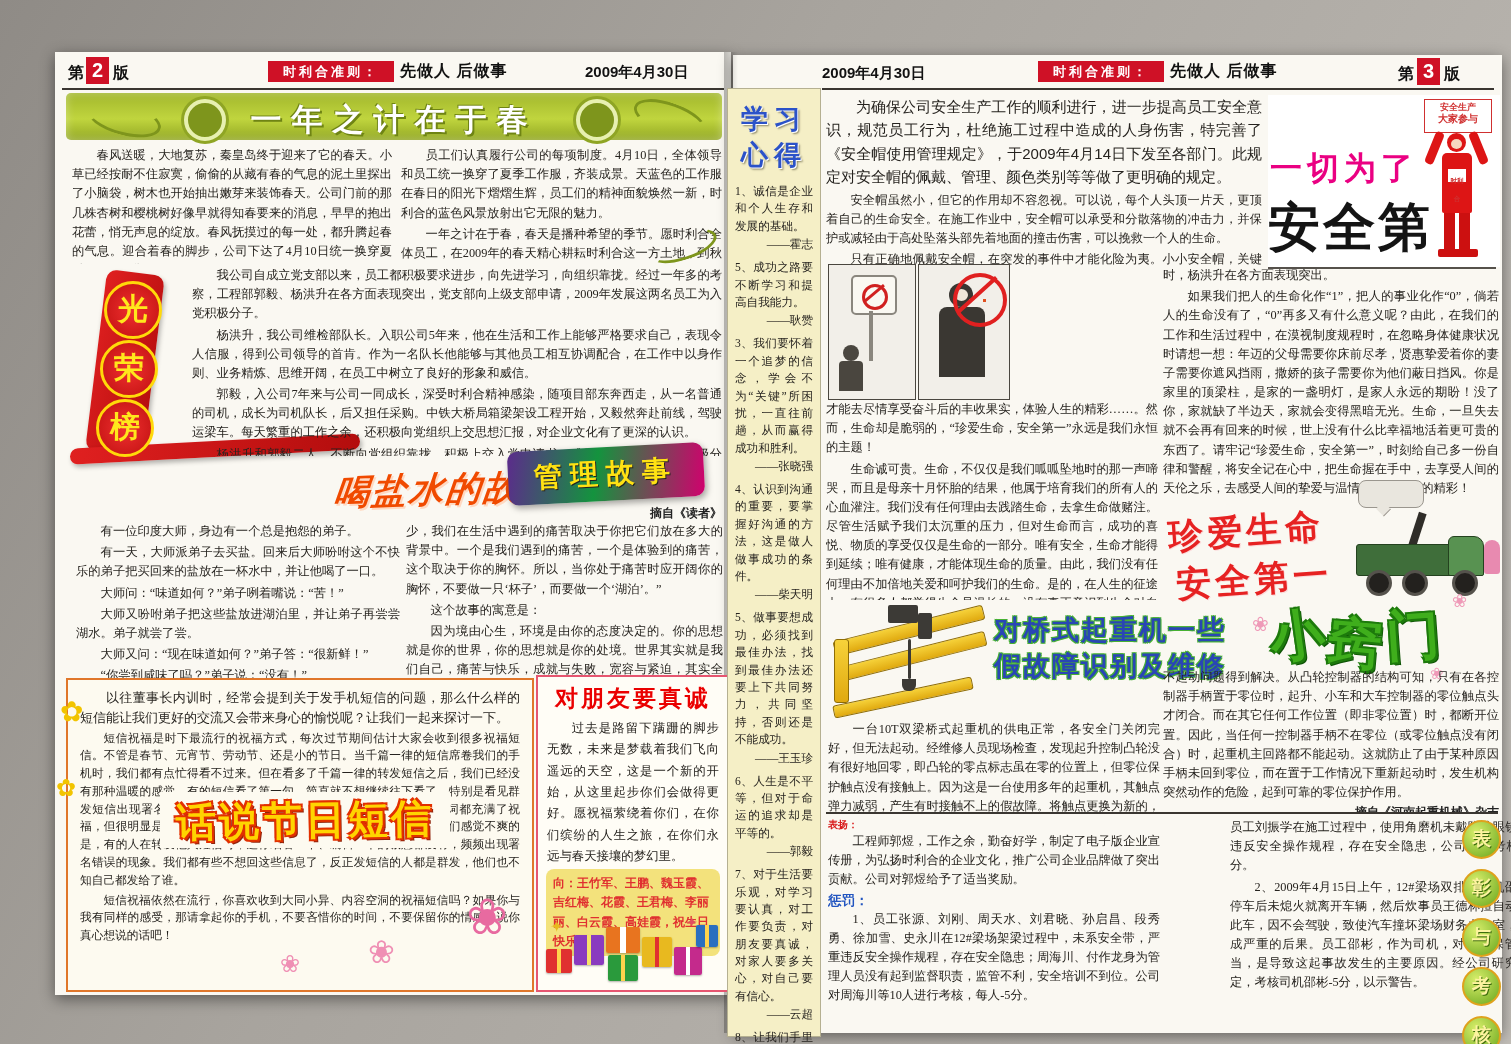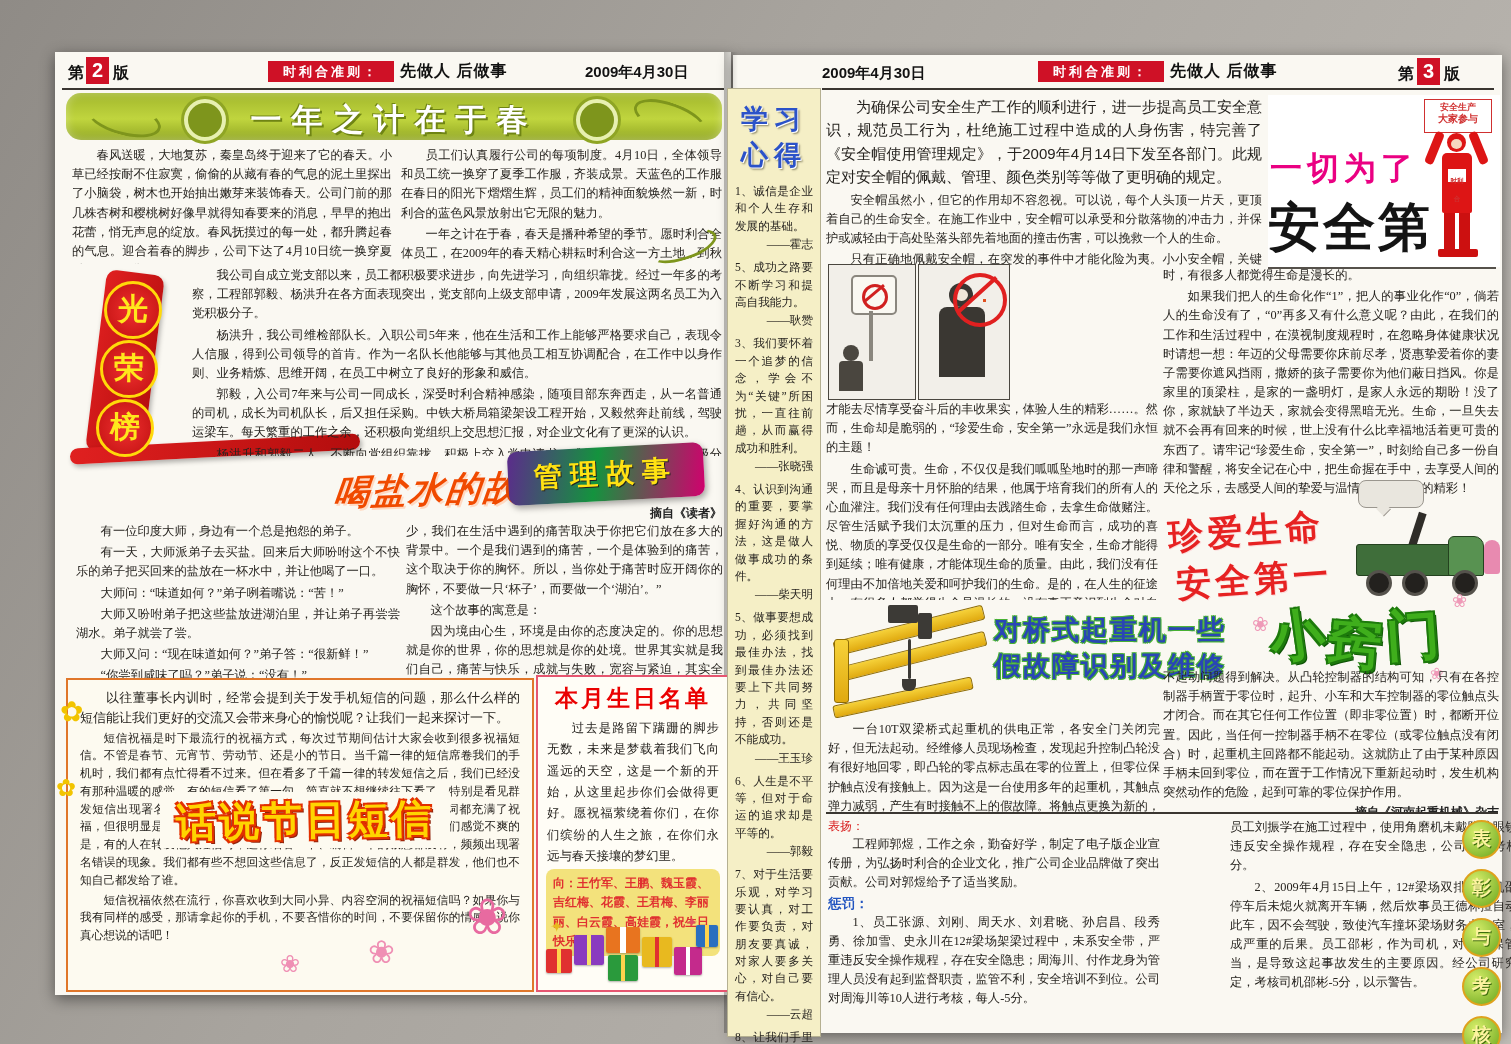--- a/index.html
+++ b/index.html
@@ -8,21 +8,21 @@
           background:linear-gradient(120deg,#8f8b86,#a8a49e 40%,#b6b2ac 75%,#c2beb8);}
   .abs{position:absolute;}
   .sheet{position:absolute;background:#faf8f2;box-shadow:0 4px 14px rgba(0,0,0,.45);}
   .t{font-size:12.3px;line-height:1.56;color:#26231f;text-align:justify;margin:0 0 2px 0;}
   .ind{text-indent:2em;}
   .redbox{background:#cf1126;color:#fff;font-family:"Liberation Sans","DejaVu Sans",sans-serif;
           font-weight:bold;text-align:center;}
   .hdr-b{font-family:"Liberation Sans","DejaVu Sans",sans-serif;font-weight:bold;color:#111;}
   .rule{background:#3a3631;height:2px;}
   
-  .banner{background:linear-gradient(#a2b72c,#c0d53e 55%,#93a824);border-radius:15px;
+  .banner{background:linear-gradient(#a2b72c,#c0d53e 55%,#93a824);border-radius:5px;
           box-shadow:inset 0 0 10px rgba(255,255,255,.35);}
   .banner-title{color:#fff;font-weight:900;font-size:31px;letter-spacing:10px;
                 font-family:"Liberation Sans","DejaVu Sans",sans-serif;
                 text-shadow:2px 2px 0 #6f8414,-1px -1px 0 #6f8414;}
   .gear{width:34px;height:34px;border-radius:50%;background:#7e951c;border:4px solid #e7f0b0;
         box-shadow:0 0 0 3px #8fa524;}
   .vine{border:3px solid #7e951c;border-radius:50%;border-top-color:transparent;border-left-color:transparent;}
   
   .ribbon{background:linear-gradient(100deg,#e02020,#b30d0d);border-radius:10px;
           box-shadow:2px 3px 5px rgba(0,0,0,.3);}
@@ -61,21 +61,21 @@
   .panel{border:1.5px solid #4a463f;background:#f2efe9;}
   .life-head{font-size:35px;font-weight:900;color:#e62222;letter-spacing:4px;white-space:nowrap;
              font-family:"Liberation Sans","DejaVu Sans",sans-serif;transform:rotate(-4deg);
              text-shadow:1px 1px 0 #fbd9d9;}
   .crane-head{font-size:27px;font-weight:900;color:#2946b5;letter-spacing:2px;white-space:nowrap;
               font-family:"Liberation Sans","DejaVu Sans",sans-serif;
               text-shadow:-1px -1px 0 #47b133,1px -1px 0 #47b133,-1px 1px 0 #47b133,1px 1px 0 #47b133;}
   .tip-ch{display:inline-block;font-size:54px;font-weight:900;color:#3fae1c;
           font-family:"Liberation Sans","DejaVu Sans",sans-serif;
           text-shadow:-2px -2px 0 #1d7a0c,2px -2px 0 #1d7a0c,-2px 2px 0 #1d7a0c,2px 2px 0 #1d7a0c,3px 3px 0 #0f5406;}
-  .label-red{color:#d81a1a;font-weight:normal;font-size:12px;}
+  .label-red{color:#d81a1a;font-weight:bold;font-size:10px;}
   .label-blue{color:#2255c0;font-weight:bold;font-size:13.5px;}
   .badge{width:35px;height:35px;border-radius:50%;background:radial-gradient(circle at 35% 30%,#d8ee6a,#68a61d);
          border:2px solid #dfa21d;color:#fdf3a0;font-size:19px;font-weight:900;text-align:center;line-height:33px;
          font-family:"Liberation Sans","DejaVu Sans",sans-serif;text-shadow:1px 1px 0 #3c6c0c;margin-bottom:10px;}
   .beam{position:absolute;background:linear-gradient(#f6d23a,#e0a90f);border:1.5px solid #8f6d05;border-radius:3px;}
   .darkpart{position:absolute;background:#3c3a36;border-radius:2px;}
 </style>
 </head>
 <body>
 
@@ -152,21 +152,21 @@
       <span class="sms-title">话说节日短信</span>
     </div>
     <div class="abs flower" style="left:-8px;top:18px;font-size:28px;color:#f2c400;">✿</div>
     <div class="abs flower" style="left:-12px;top:96px;font-size:24px;color:#f2c400;">✿</div>
     <div class="abs flower" style="left:398px;top:212px;font-size:50px;color:#e86aa0;">❀</div>
     <div class="abs flower" style="left:300px;top:256px;font-size:32px;color:#ef8fb4;">❀</div>
     <div class="abs flower" style="left:212px;top:272px;font-size:24px;color:#ef8fb4;">❀</div>
   </div>
 
   <div class="abs bday-box" style="left:536px;top:675px;width:190px;height:313px;">
-    <div class="bday-title" style="margin-top:6px;">本月生日名单</div>
+    <div class="bday-title" style="margin-top:6px;">对朋友要真诚</div>
     <div style="padding:4px 9px 0 9px;">
       <p class="t ind" style="font-size:12.4px;line-height:1.72;">过去是路留下蹒跚的脚步无数，未来是梦载着我们飞向遥远的天空，这是一个新的开始，从这里起步你们会做得更好。愿祝福萦绕着你们，在你们缤纷的人生之旅，在你们永远与春天接壤的梦幻里。</p>
     </div>
     <div class="names" style="margin:2px 8px 0 8px;padding:5px 7px;font-size:12px;line-height:1.6;">向：王竹军、王鹏、魏玉霞、吉红梅、花霞、王君梅、李丽丽、白云霞、高娃霞，祝生日快乐！</div>
     <div class="abs" style="left:6px;top:246px;width:176px;height:62px;">
       <div class="gift" style="left:2px;top:26px;width:26px;height:24px;background:linear-gradient(90deg,#e03030 42%,#ffd34d 42%,#ffd34d 58%,#e03030 58%);"></div>
       <div class="gift" style="left:30px;top:12px;width:30px;height:30px;background:linear-gradient(90deg,#8a3bbf 42%,#f7e36a 42%,#f7e36a 58%,#8a3bbf 58%);"></div>
       <div class="gift" style="left:62px;top:4px;width:34px;height:26px;background:linear-gradient(90deg,#e8741f 42%,#fff 42%,#fff 58%,#e8741f 58%);"></div>
       <div class="gift" style="left:64px;top:32px;width:30px;height:26px;background:linear-gradient(90deg,#2a9a3c 42%,#ffd34d 42%,#ffd34d 58%,#2a9a3c 58%);"></div>
       <div class="gift" style="left:98px;top:14px;width:30px;height:30px;background:linear-gradient(90deg,#e8b91f 42%,#e03030 42%,#e03030 58%,#e8b91f 58%);"></div>
@@ -253,21 +253,21 @@
     <div class="abs" style="left:20px;top:42px;width:46px;height:70px;background:#3a3732;border-radius:8px 8px 0 0;"></div>
     <div class="abs" style="left:34px;top:8px;width:46px;height:46px;border:4px solid #e02020;border-radius:50%;"></div>
     <div class="abs" style="left:32px;top:28px;width:52px;height:4px;background:#e02020;transform:rotate(-42deg);"></div>
   </div>
 
   <div class="abs" style="left:826px;top:400px;width:332px;height:200px;overflow:hidden;">
     <p class="t">才能去尽情享受奋斗后的丰收果实，体验人生的精彩……。然而，生命却是脆弱的，“珍爱生命，安全第一”永远是我们永恒的主题！</p>
     <p class="t ind">生命诚可贵。生命，不仅仅是我们呱呱坠地时的那一声啼哭，而且是母亲十月怀胎的结果，他属于培育我们的所有人的心血灌注。我们没有任何理由去践踏生命，去拿生命做赌注。尽管生活赋予我们太沉重的压力，但对生命而言，成功的喜悦、物质的享受仅仅是生命的一部分。唯有安全，生命才能得到延续；唯有健康，才能体现生命的质量。由此，我们没有任何理由不加倍地关爱和呵护我们的生命。是的，在人生的征途上，有很多人都觉得生命是漫长的，没有真正意识到生命对自己是何等重要。当一旦躺倒在病床上</p>
   </div>
   <div class="abs" style="left:1163px;top:266px;width:336px;height:244px;overflow:hidden;">
-    <p class="t">时，有很多人都觉得生命是漫长的。</p>
+    <p class="t">时，杨洪升在各方面表现突出。</p>
     <p class="t ind">如果我们把人的生命化作“1”，把人的事业化作“0”，倘若人的生命没有了，“0”再多又有什么意义呢？由此，在我们的工作和生活过程中，在漠视制度规程时，在忽略身体健康状况时请想一想：年迈的父母需要你床前尽孝，贤惠挚爱着你的妻子需要你遮风挡雨，撒娇的孩子需要你为他们蔽日挡风。你是家里的顶梁柱，是家的一盏明灯，是家人永远的期盼！没了你，家就缺了半边天，家就会变得黑暗无光。生命，一旦失去就不会再有回来的时候，世上没有什么比幸福地活着更可贵的东西了。请牢记“珍爱生命，安全第一”，时刻给自己多一份自律和警醒，将安全记在心中，把生命握在手中，去享受人间的天伦之乐，去感受人间的挚爱与温情，活出生命的精彩！</p>
   </div>
   <div class="abs life-head" style="left:1168px;top:508px;">珍爱生命</div>
   <div class="abs life-head" style="left:1176px;top:556px;">安全第一</div>
 
   <div class="abs" style="left:1352px;top:478px;width:150px;height:132px;">
     <div class="abs" style="left:6px;top:2px;width:64px;height:26px;background:#e9e6de;border:1.5px solid #9a968e;border-radius:8px;"></div>
     <div class="abs" style="left:26px;top:26px;width:10px;height:10px;background:#e9e6de;border-right:1.5px solid #9a968e;transform:rotate(45deg);"></div>
     <div class="abs" style="left:60px;top:34px;width:8px;height:44px;background:#2f2d28;transform:rotate(18deg);"></div>
     <div class="abs" style="left:4px;top:66px;width:96px;height:30px;background:#3f6e3a;border:1.5px solid #24421f;border-radius:3px;"></div>

